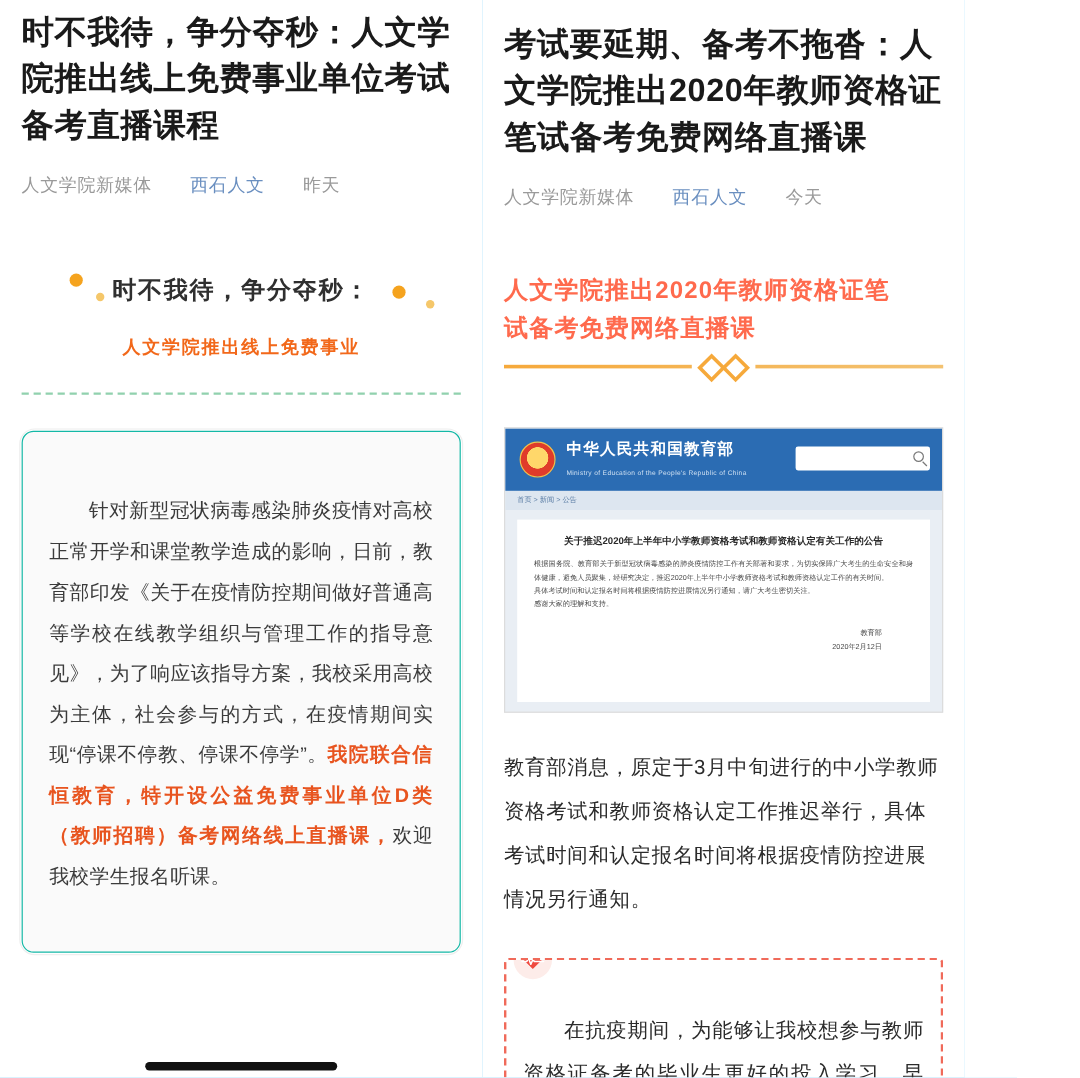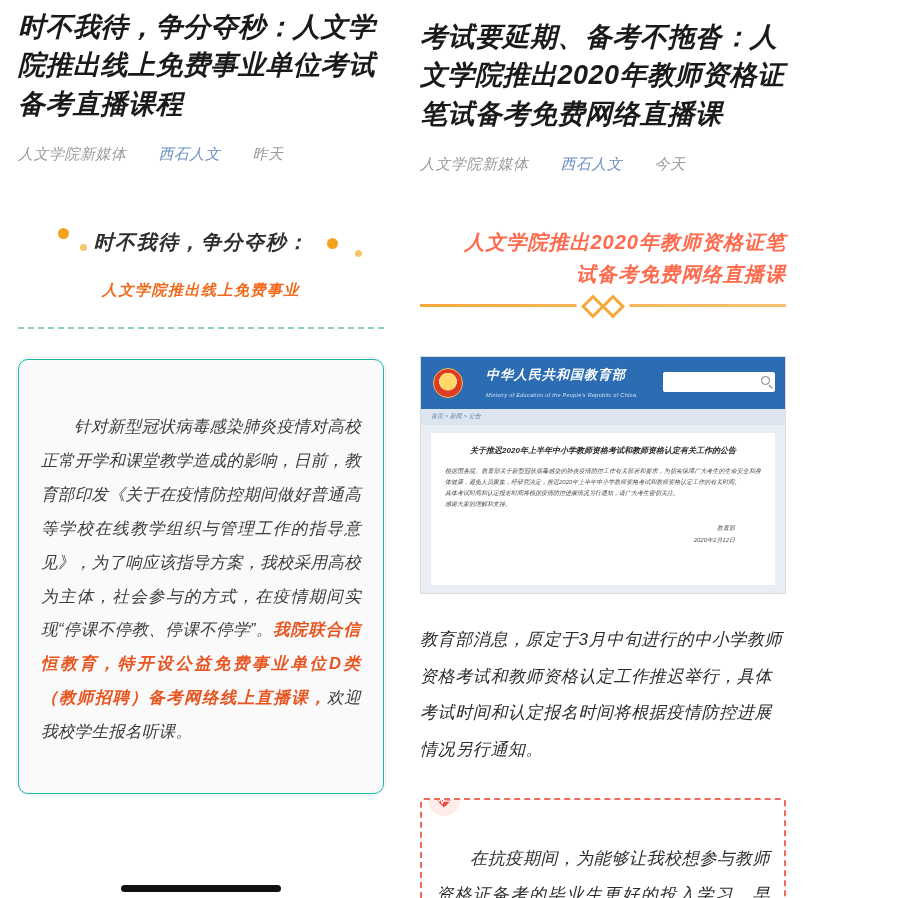--- a/index.html
+++ b/index.html
@@ -8,21 +8,20 @@
     width: 900px; height: 898px;
     background: #ffffff;
     font-family: "Liberation Sans", sans-serif;
     overflow: hidden;
   }
   .page {
     position: relative;
     width: 804px; height: 898px;
     display: flex;
     background: #7dd3fc;
-    font-style: italic;
   }
   .col {
     width: 450px;
     height: 898px;
     position: relative;
     overflow: hidden;
     background: #fff;
   }
   .col-left { padding: 0 18px; }
   .col-right { padding: 16px 18px; }
@@ -123,21 +122,21 @@
     bottom: 6px;
     width: 160px;
     height: 7px;
     border-radius: 4px;
     background: #111;
   }
 
   
   .right-title {
     margin-top: 52px;
-    text-align: right;
+    text-align: left;
   }
   .right-title .tline {
     font-size: 20px;
     font-weight: bold;
     color: #ff6a4d;
     line-height: 1.6;
     letter-spacing: 1px;
   }
   .orn {
     margin-top: 6px;
@@ -176,21 +175,21 @@
     height: 238px;
     overflow: hidden;
   }
   .shot-head {
     background: #2f6fb5;
     background: linear-gradient(to bottom,#2b6cb3,#2b6cb3);
     height: 52px;
     display: flex;
     align-items: center;
     padding: 0 12px;
-    gap: 23px;
+    gap: 9px;
     position: relative;
   }
   .emblem {
     width: 30px; height: 30px;
     border-radius: 50%;
     background: radial-gradient(circle at 50% 45%, #ffd76a 0 42%, #e03b2a 44% 100%);
     border: 1px solid #f2c14a;
     flex: none;
   }
   .gov-name {

